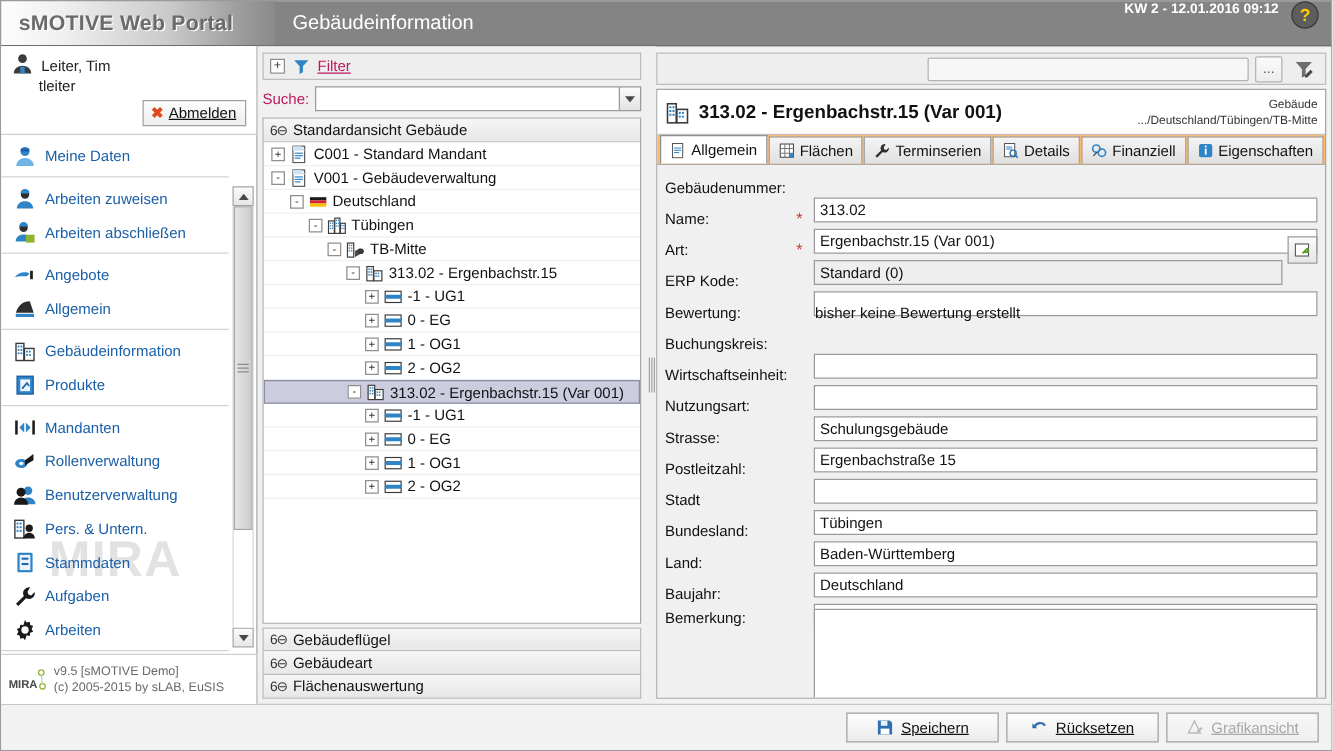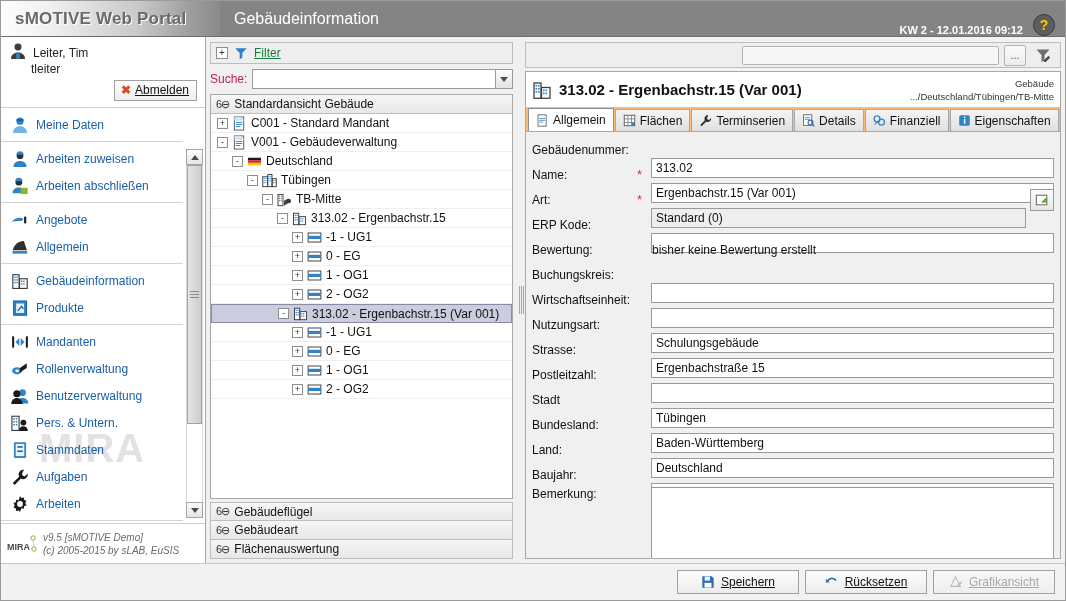--- a/index.html
+++ b/index.html
@@ -46,21 +46,21 @@
     flex: 1 1 auto;
     display: flex;
     align-items: center;
     padding-left: 14px;
     font-size: 16px;
     color: #ffffff;
   }
   .header-right {
     flex: 0 0 auto;
     display: flex;
-    align-items: flex-end;
+    align-items: flex-start;
     padding-right: 10px;
     gap: 10px;
   }
   .header-date {
     font-size: 11px;
     font-weight: bold;
     color: #ffffff;
     white-space: nowrap;
   }
   .help-btn {
@@ -190,21 +190,21 @@
   .tri-up { border-bottom:5px solid #4a4a4a; }
   .tri-dn { border-top:5px solid #4a4a4a; }
 
   .version-box {
     flex: 0 0 40px;
     border-top: 1px solid #cfcfcf;
     display: flex; align-items: center; gap: 6px;
     padding-left: 6px;
     background: #ffffff;
   }
-  .version-text { font-size: 10px; color: #6a6a6a; line-height: 13px; font-style: italic; }
+  .version-text { font-size: 10px; color: #6a6a6a; line-height: 13px; }
 
   
   .center {
     flex: 0 0 311px;
     width: 311px;
     display: flex;
     flex-direction: column;
     background: #f0f0f0;
     padding: 5px 4px 4px 4px;
     gap: 3px;
@@ -217,21 +217,21 @@
     padding-left: 5px;
   }
   .expander {
     width: 12px; height: 12px;
     border: 1px solid #8e8e8e;
     background: #ffffff;
     display: flex; align-items: center; justify-content: center;
     font-size: 10px; line-height: 1; color: #333;
     cursor: pointer;
   }
-  .filter-link { color: #15803d; text-decoration: underline; font-size: 12px; cursor: pointer; }
+  .filter-link { color: #be185d; text-decoration: underline; font-size: 12px; cursor: pointer; }
 
   .search-row {
     flex: 0 0 24px;
     display: flex; align-items: center; gap: 5px;
   }
   .search-label { font-size: 12px; color: #be185d; }
   .search-wrap { flex: 1 1 auto; display: flex; height: 20px; }
   .search-input {
     flex: 1 1 auto;
     border: 1px solid #9a9a9a;

